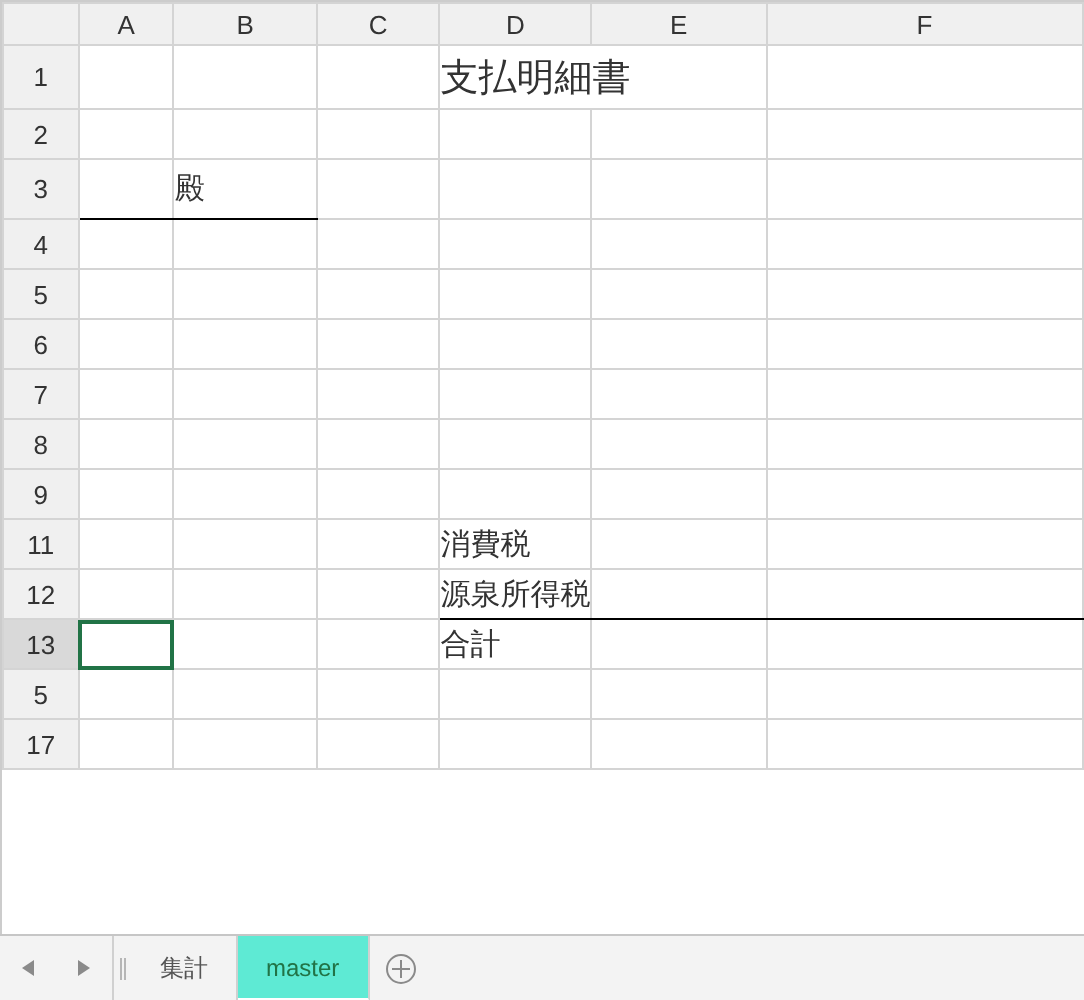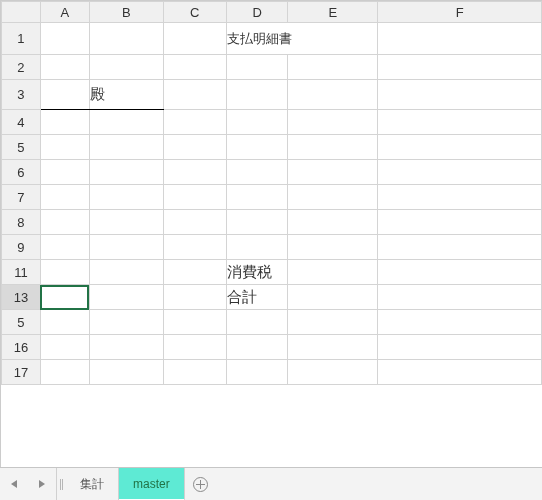--- a/index.html
+++ b/index.html
@@ -58,21 +58,21 @@
       background: #f0f0f0;
       border-color: #bdbdbd;
     }
     td.cell {
       background: #fff;
       vertical-align: middle;
       padding: 0 2px;
       height: 25px;
     }
     td.cell span { white-space: nowrap; }
-    .title-text { font-size: 13px; }
+    .title-text { font-size: 19px; }
     .body-text  { font-size: 15px; }
     .underline  { border-bottom: 1.5px solid #000 !important; }
     .c-a{ width:48px; } .c-b{ width:72px; } .c-c{ width:62px; }
     .c-d{ width:60px; } .c-e{ width:88px; } .c-f{ width:160px; }
 
     .sel-cell { outline: 2px solid #217346; outline-offset: -2px; background: #fff; }
 
     
     .tab-bar {
       position: absolute;
@@ -253,42 +253,42 @@
   <tr>
     <th class="row-hdr">11</th>
     <td class="cell"></td>
     <td class="cell"></td>
     <td class="cell"></td>
     <td class="cell"><span class="body-text">消費税</span></td>
     <td class="cell"></td>
     <td class="cell"></td>
   </tr>
 
+  <tr>
+    <th class="row-hdr">12</th>
+    <td class="cell"></td>
+    <td class="cell"></td>
+    <td class="cell"></td>
+    <td class="cell underline"><span class="body-text">源泉所得税</span></td>
+    <td class="cell underline"></td>
+    <td class="cell underline"></td>
+  </tr>
 
   <tr>
     <th class="row-hdr sel">13</th>
     <td class="cell sel-cell"></td>
     <td class="cell"></td>
     <td class="cell"></td>
     <td class="cell"><span class="body-text">合計</span></td>
     <td class="cell"></td>
     <td class="cell"></td>
   </tr>
 
   <tr>
           <th class="row-hdr">5</th>
-          <td class="cell"></td>
-          <td class="cell"></td>
-          <td class="cell"></td>
-          <td class="cell"></td>
-          <td class="cell"></td>
-          <td class="cell"></td>
-        </tr>
-  <tr>
-          <th class="row-hdr">16</th>
           <td class="cell"></td>
           <td class="cell"></td>
           <td class="cell"></td>
           <td class="cell"></td>
           <td class="cell"></td>
           <td class="cell"></td>
         </tr>
   <tr>
           <th class="row-hdr">17</th>
           <td class="cell"></td>

